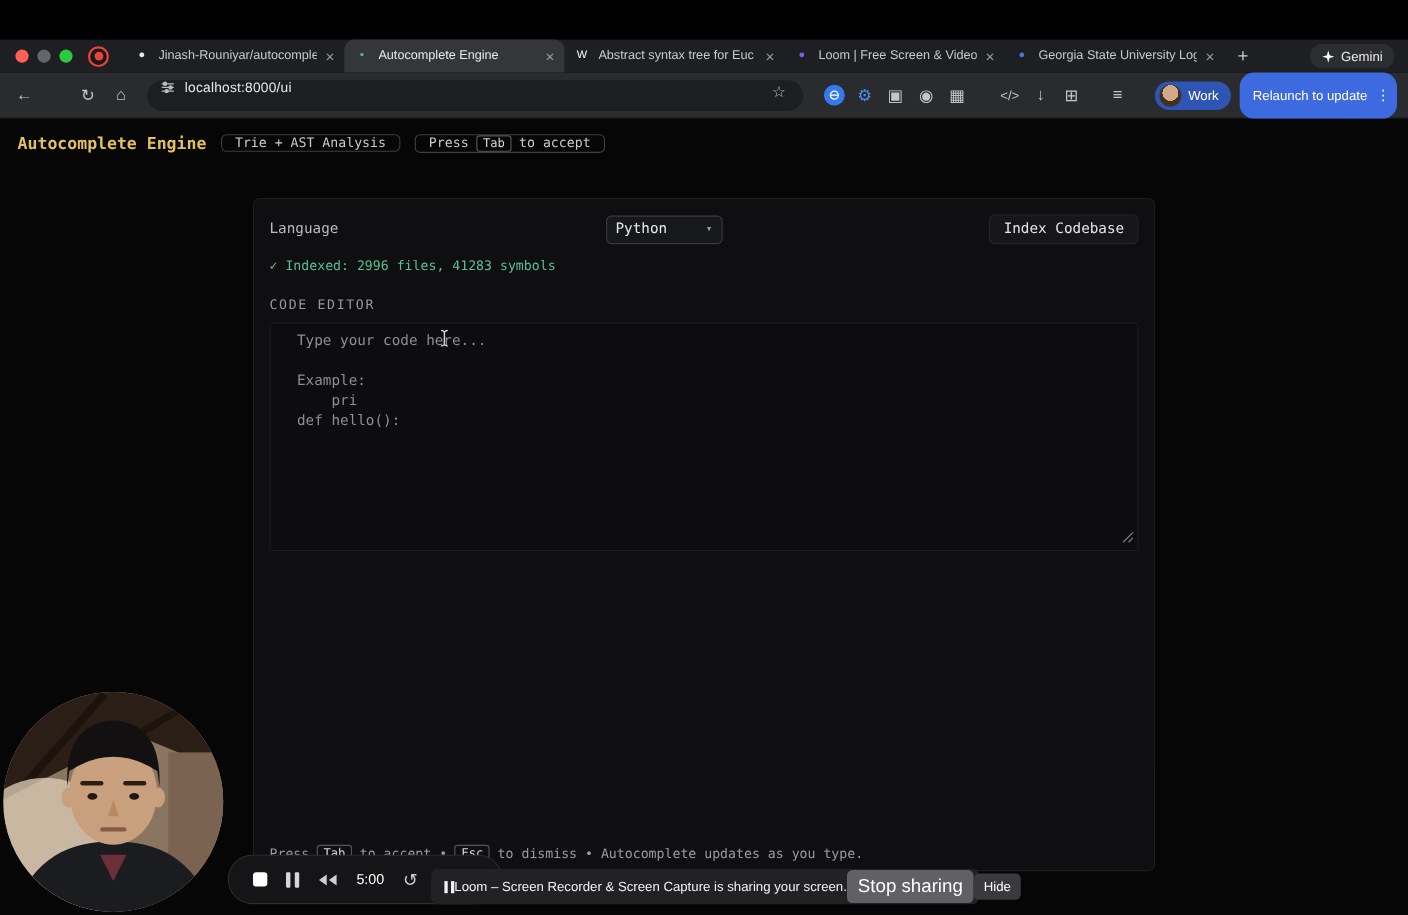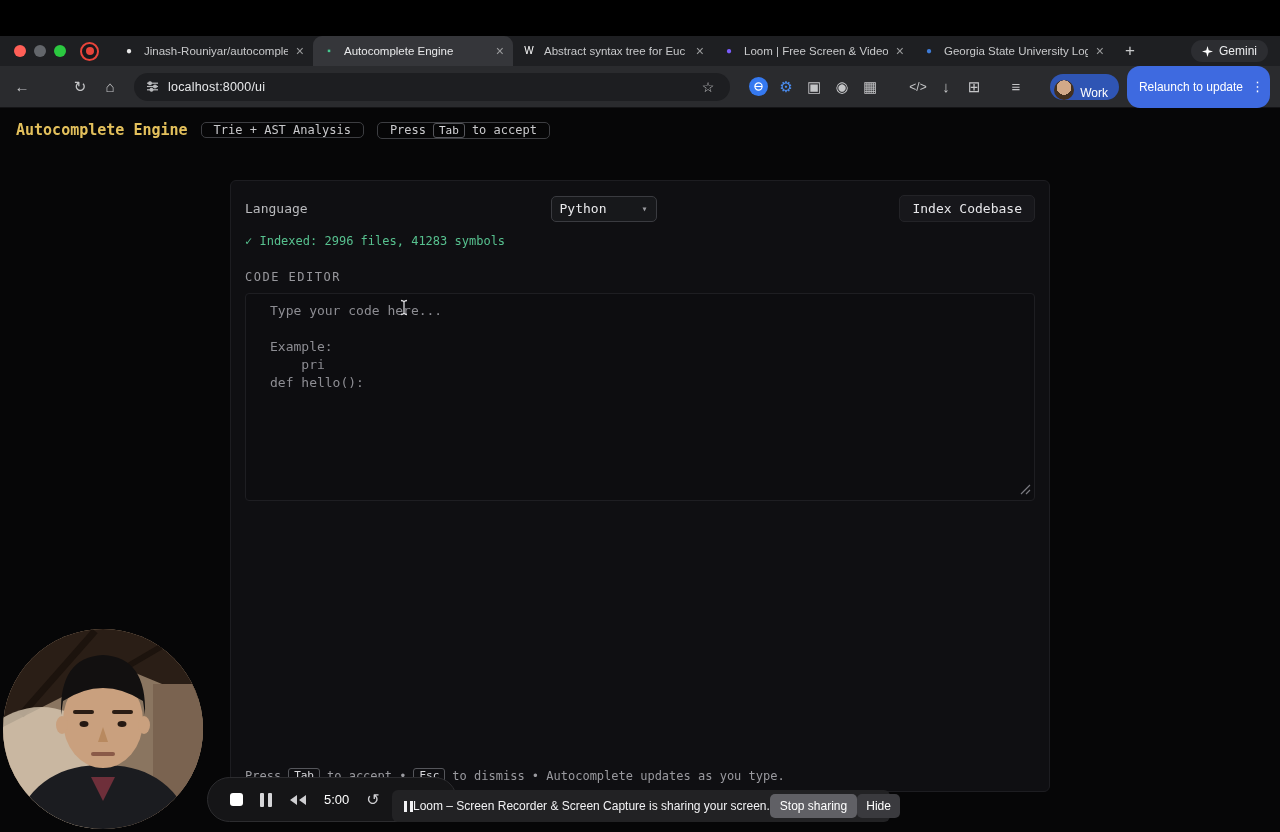--- a/index.html
+++ b/index.html
@@ -29,26 +29,26 @@
   .newtab{color:#c8c9cb;font-size:17px;margin-left:12px;}
   .gemini-pill{position:absolute;right:12px;top:4px;height:22px;padding:0 11px;background:#2c2d31;
                border-radius:11px;display:flex;align-items:center;gap:6px;color:#ececee;font-size:12px;}
 
   
   .toolbar{position:absolute;top:66px;left:0;right:0;height:42px;background:#2a2b2e;
            display:flex;align-items:center;box-sizing:border-box;border-bottom:1px solid #141416;}
   .tb-icon{width:28px;height:28px;display:flex;align-items:center;justify-content:center;
            color:#c4c5c7;font-size:15px;border-radius:50%;flex:none;}
   .url-pill{width:596px;height:28px;background:#1d1e21;border-radius:14px;display:flex;
-            align-items:center;margin-left:10px;padding:0 12px;box-sizing:border-box;flex:none;}
+            margin-left:10px;padding:0 12px;box-sizing:border-box;flex:none;}
   .url-text{font-size:12.5px;flex:1;margin-left:9px;color:#e7e8ea;letter-spacing:.2px;}
   .badge-blue{width:19px;height:19px;border-radius:50%;background:#3579f0;display:flex;
               align-items:center;justify-content:center;}
   .right-cluster{margin-left:auto;display:flex;align-items:center;margin-right:10px;gap:8px;}
-  .work-pill{display:flex;align-items:flex-end;gap:6px;height:26px;border-radius:13px;
+  .work-pill{display:flex;align-items:center;gap:6px;height:26px;border-radius:13px;
              padding:0 11px 0 4px;color:#fff;font-size:12px;}
   .avatar{width:20px;height:20px;border-radius:50%;
           background:radial-gradient(circle at 50% 38%,#d2a988 0 45%,#43301f 46% 100%);}
   .relaunch{height:42px;border-radius:13px;padding:0 6px 0 12px;color:#fff;font-size:12px;
             display:flex;align-items:center;gap:8px;}
   .relaunch .kebab{font-size:13px;color:#fff;}
 
   
   .page{position:absolute;top:108px;left:0;right:0;bottom:0;background:#060607;
         font-family:"DejaVu Sans Mono",monospace;}
@@ -88,21 +88,21 @@
   .timer{color:#fff;font-size:13px;text-align:center;}
   .restart{color:#cfcfd2;font-size:16px;}
 
   
   .share-bar{position:absolute;left:392px;top:790px;width:498px;height:32px;background:#222224;
              border-radius:6px;display:flex;align-items:center;padding:0 12px;
              box-sizing:border-box;z-index:4;}
   .share-pause{display:flex;gap:3px;flex:none;}
   .share-pause i{display:block;width:3px;height:11px;background:#f2f2f4;}
   .share-text{color:#f2f2f4;font-size:12px;white-space:nowrap;flex:1;}
-  .stop-sharing{background:#606065;color:#fff;font-size:12px;border-radius:5px;padding:5px 10px;flex:none;}
+  .stop-sharing{background:#606065;color:#fff;font-size:17px;border-radius:5px;padding:5px 10px;flex:none;}
   .hide-btn{background:#3a3a3e;color:#fff;font-size:12px;border-radius:5px;padding:5px 9px;flex:none;}
 
   
   .webcam{position:absolute;left:3px;top:629px;width:200px;height:200px;border-radius:50%;
           overflow:hidden;z-index:5;background:#8a7560;}
 </style>
 </head>
 <body>
 
 <div class="screen">

